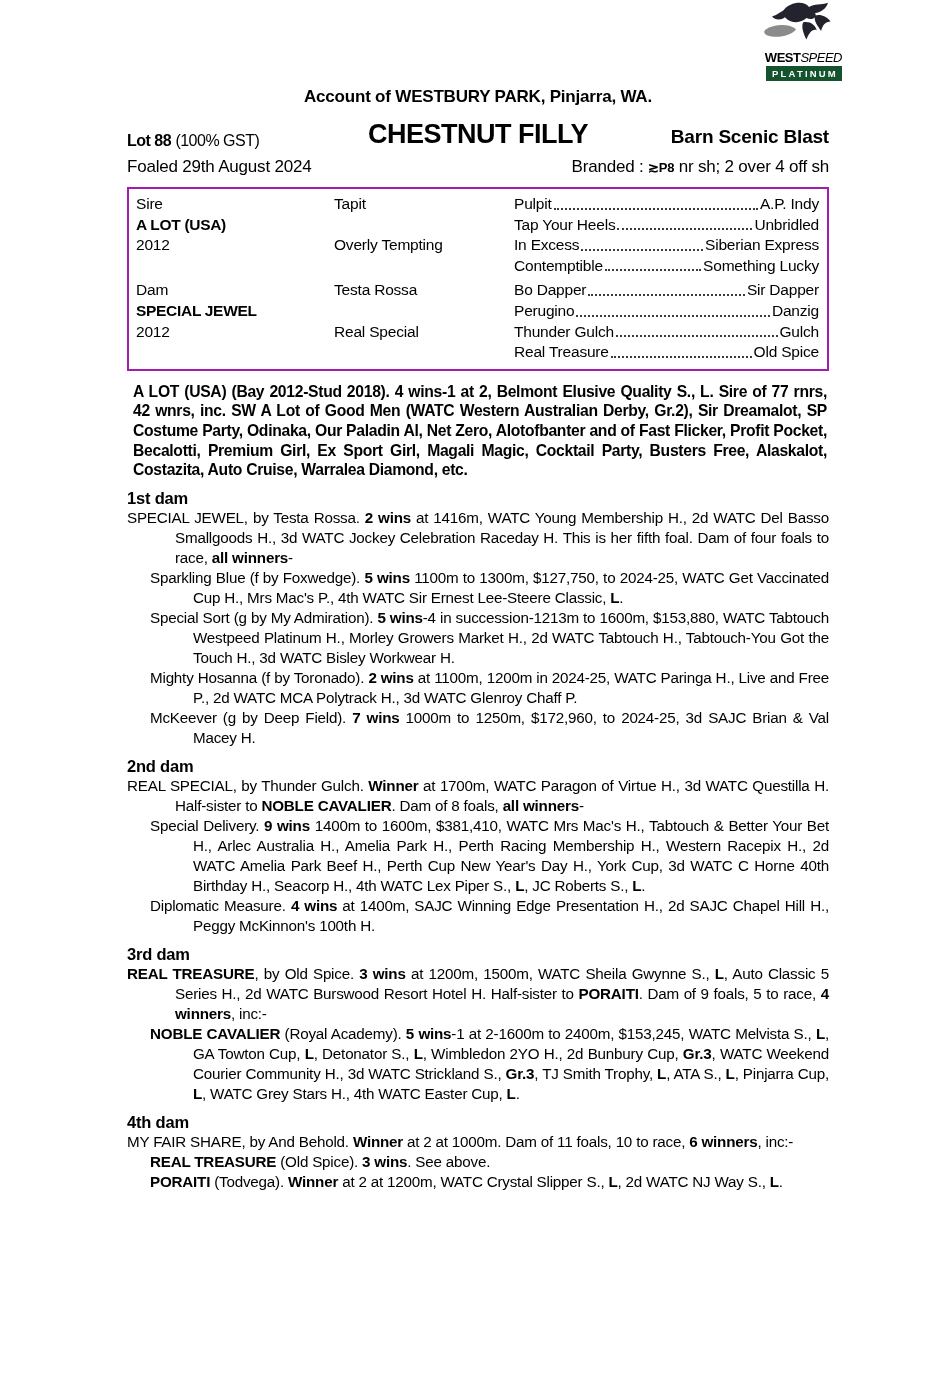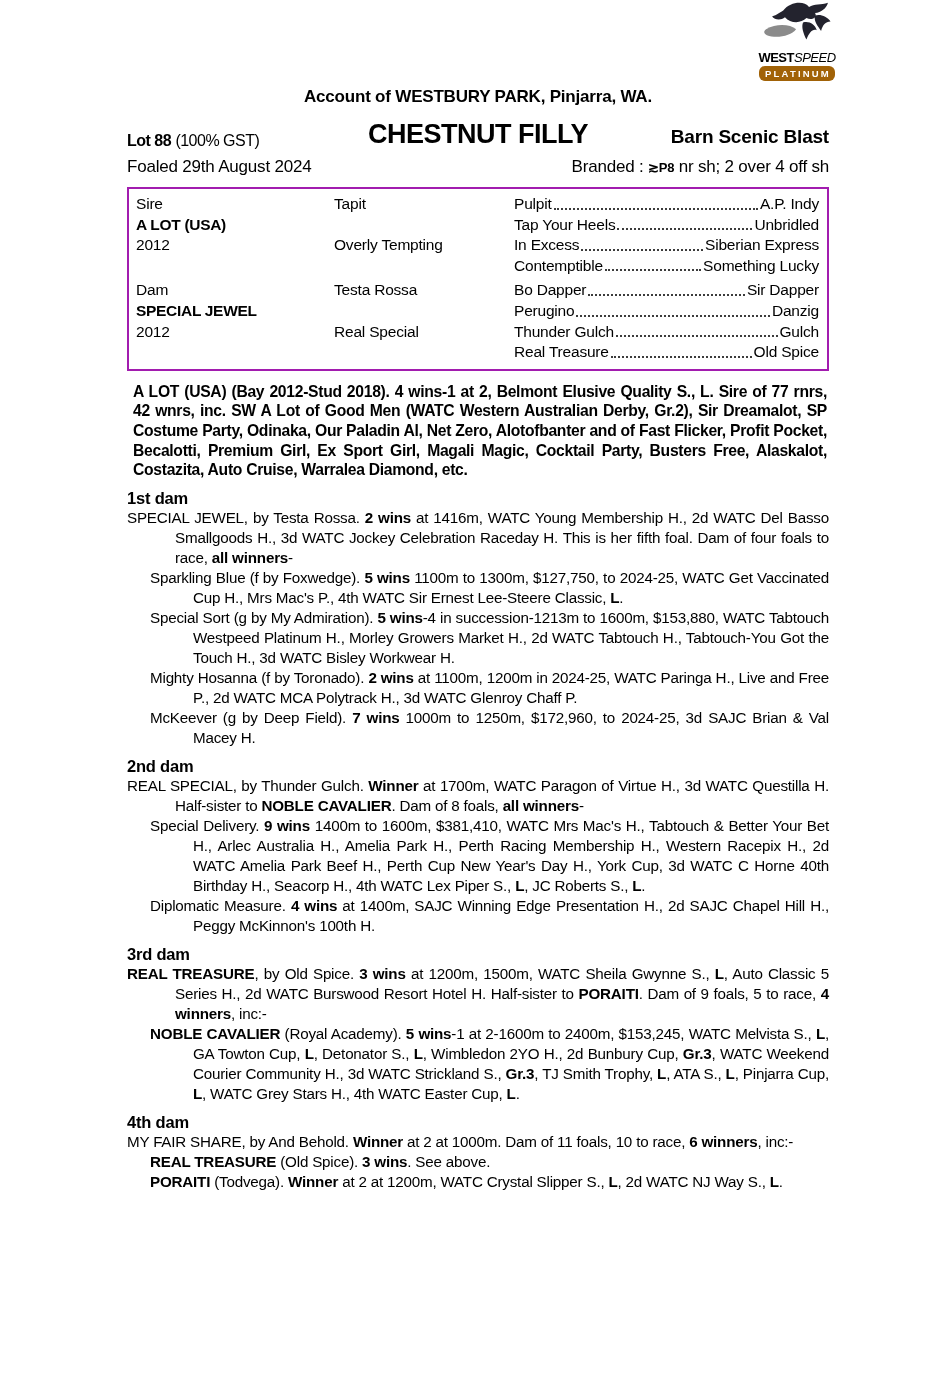--- a/index.html
+++ b/index.html
@@ -15,30 +15,30 @@
   }
   .content {
     position: relative;
     margin-left: 127px; width: 702px;
     padding-top: 55px;
   }
 
   
   .logo {
     position: absolute; top: 0; right: -13px; width: 90px;
-    text-align: center; line-height: 1;
+    text-align: right; line-height: 1;
   }
   .logo svg { display: block; margin: 0 auto; }
   .logo-word { font-size: 13px; margin-top: 1px; white-space: nowrap; }
   .logo-word .west { font-weight: 900; letter-spacing: -0.5px; }
   .logo-word .speed { font-weight: 400; font-style: italic; letter-spacing: -0.5px; }
   .logo-badge {
-    display: inline-block; background: #a16207; color: #fff;
+    display: inline-block; background: #14532d; color: #fff;
     font-size: 9.5px; font-weight: bold; letter-spacing: 2.2px;
-    padding: 3px 4px 2px 6px; margin-top: 2px; border-radius: 6px;
+    padding: 3px 4px 2px 6px; margin-top: 2px;
   }
   .account-line {
     text-align: center; font-weight: bold; font-size: 17px;
     margin-top: 32px;
   }
   .lot-row { position: relative; margin-top: 13px; height: 30px; }
   .lot-left { position: absolute; left: 0; bottom: 0; white-space: nowrap; }
   .lot-num { font-size: 16px; font-weight: 800; letter-spacing: -0.5px; }
   .lot-gst { font-size: 16px; letter-spacing: -0.5px; }
   .lot-title {

